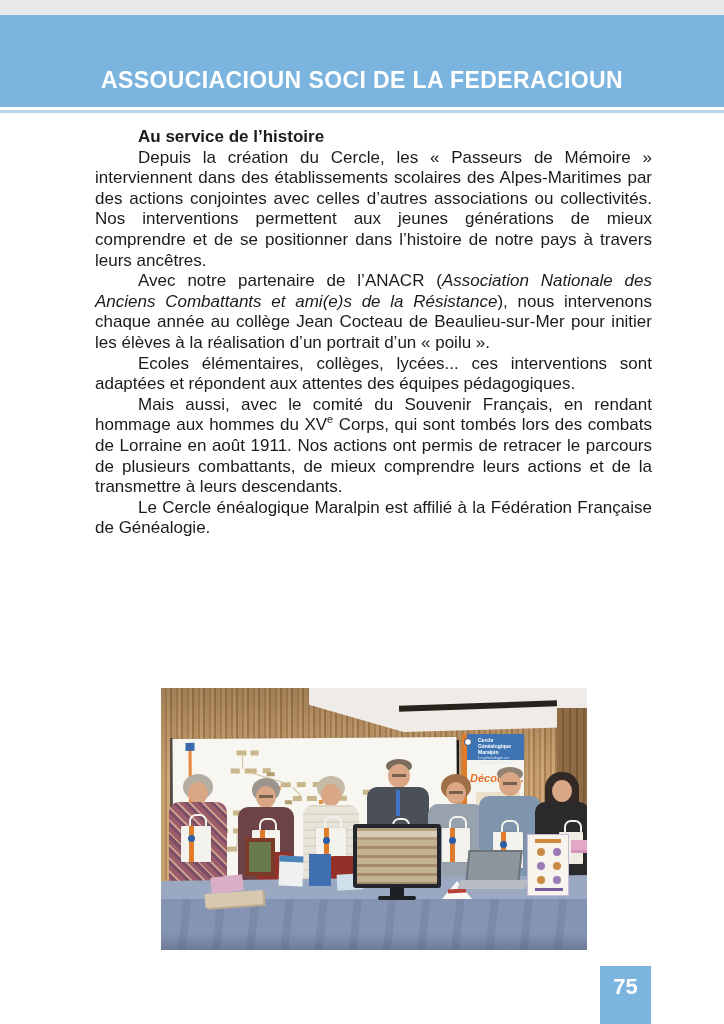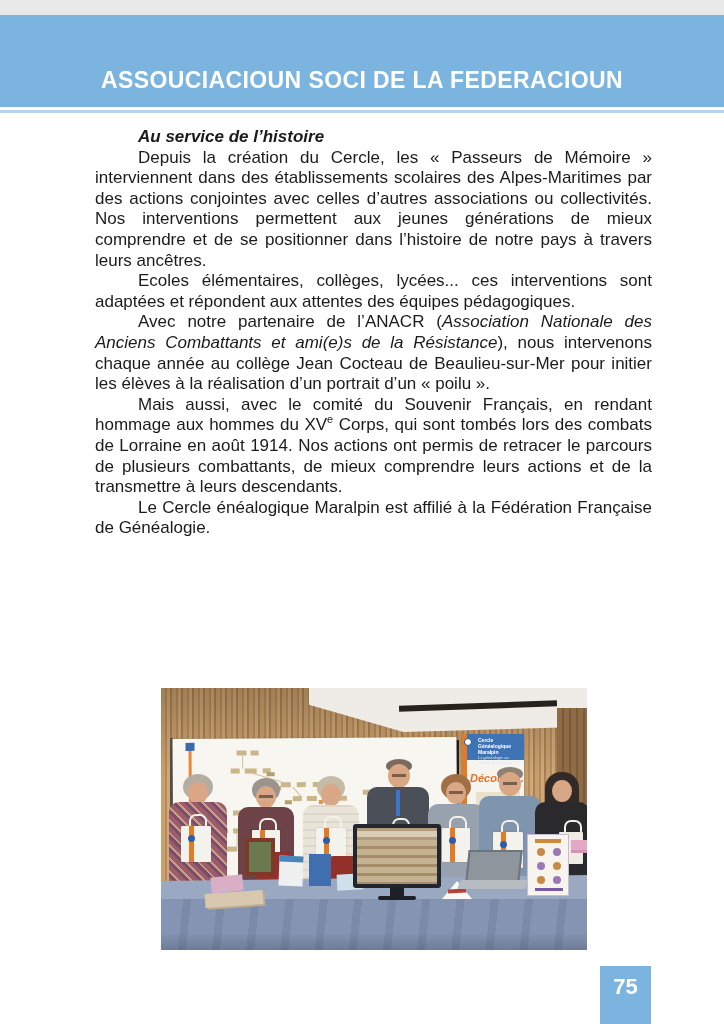--- a/index.html
+++ b/index.html
@@ -18,21 +18,21 @@
     color:#ffffff;font-size:23px;font-weight:bold;letter-spacing:.4px;margin:0;white-space:nowrap;
   }
   .header-underline{position:absolute;left:0;top:95px;width:724px;height:3px;background:#b7d4ec;}
 
   
   .article{
     position:absolute;left:95px;top:112px;width:557px;
     font-size:17px;line-height:20.6px;color:#1b1b1b;text-align:justify;
   }
   .article p{margin:0;text-indent:43px;}
-  .article .heading{font-weight:bold;text-align:left;font-style:italic;}
+  .article .heading{font-weight:bold;text-align:left;}
   .article .it{font-style:italic;}
   .article sup{font-size:11px;line-height:0;}
 
   
   .photo{
     position:absolute;left:161px;top:673px;width:426px;height:262px;overflow:hidden;
     background:
       linear-gradient(180deg,rgba(62,42,22,.28) 0,rgba(62,42,22,0) 34%),
       repeating-linear-gradient(90deg,#c7a070 0 4px,#b68b58 4px 6px,#cfa97a 6px 9px,#aa8050 9px 11px);
   }
@@ -166,23 +166,23 @@
 <div class="page">
 
   <div class="header-band">
     <h1 class="header-title">ASSOUCIACIOUN SOCI DE LA FEDERACIOUN</h1>
   </div>
   <div class="header-underline"></div>
 
   <div class="article">
     <p class="heading">Au service de l’histoire</p>
     <p>Depuis la création du Cercle, les «&nbsp;Passeurs de Mémoire&nbsp;» interviennent dans des établissements scolaires des Alpes-Maritimes par des actions conjointes avec celles d’autres associations ou collectivités. Nos interventions permettent aux jeunes générations de mieux comprendre et de se positionner dans l’histoire de notre pays à travers leurs ancêtres.</p>
+    <p><span>Avec notre partenaire de l’ANACR (</span><span class="it">Association Nationale des Anciens Combattants et ami(e)s de la Résistance</span><span>), nous intervenons chaque année au collège Jean Cocteau de Beaulieu-sur-Mer pour initier les élèves à la réalisation d’un portrait d’un «&nbsp;poilu&nbsp;».</span></p>
     <p>Ecoles élémentaires, collèges, lycées... ces interventions sont adaptées et répondent aux attentes des équipes pédagogiques.</p>
-    <p><span>Avec notre partenaire de l’ANACR (</span><span class="it">Association Nationale des Anciens Combattants et ami(e)s de la Résistance</span><span>), nous intervenons chaque année au collège Jean Cocteau de Beaulieu-sur-Mer pour initier les élèves à la réalisation d’un portrait d’un «&nbsp;poilu&nbsp;».</span></p>
-    <p><span>Mais aussi, avec le comité du Souvenir Français, en rendant hommage aux hommes du XV</span><sup>e</sup><span> Corps, qui sont tombés lors des combats de Lorraine en août 1914. Nos actions ont permis de retracer le parcours de plusieurs combattants, de mieux comprendre leurs actions et de la transmettre à leurs descendants.</span></p>
+    <p><span>Mais aussi, avec le comité du Souvenir Français, en rendant hommage aux hommes du XV</span><sup>e</sup><span> Corps, qui sont tombés lors des combats de Lorraine en août 1911. Nos actions ont permis de retracer le parcours de plusieurs combattants, de mieux comprendre leurs actions et de la transmettre à leurs descendants.</span></p>
     <p>Le Cercle énéalogique Maralpin est affilié à la Fédération Française de Généalogie.</p>
   </div>
 
   <div class="photo">
     <div class="ceiling"></div>
     <div class="ceiling-slot"></div>
     <div class="door"></div>
     <div class="door-knob"></div>
 
     <div class="chart-pole-l"></div>

